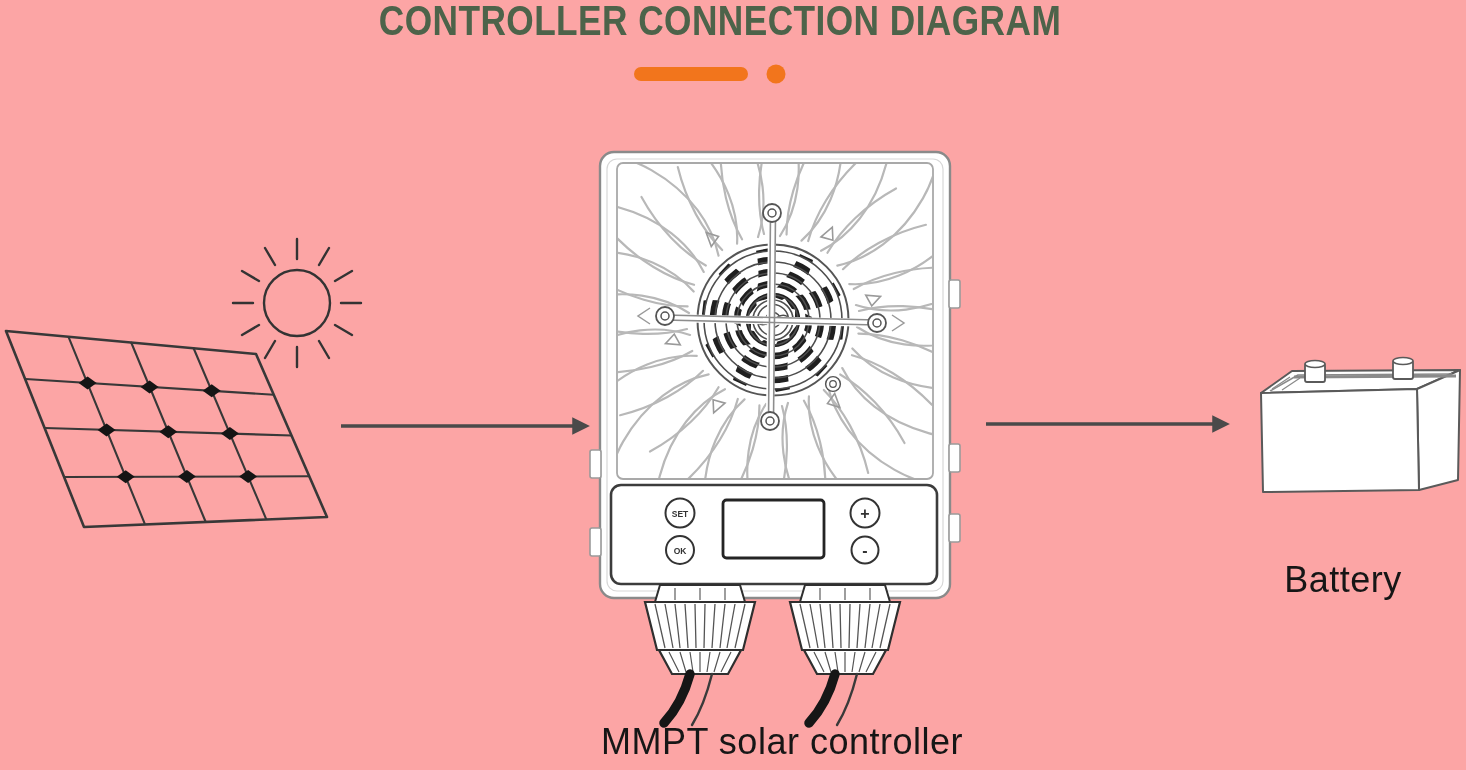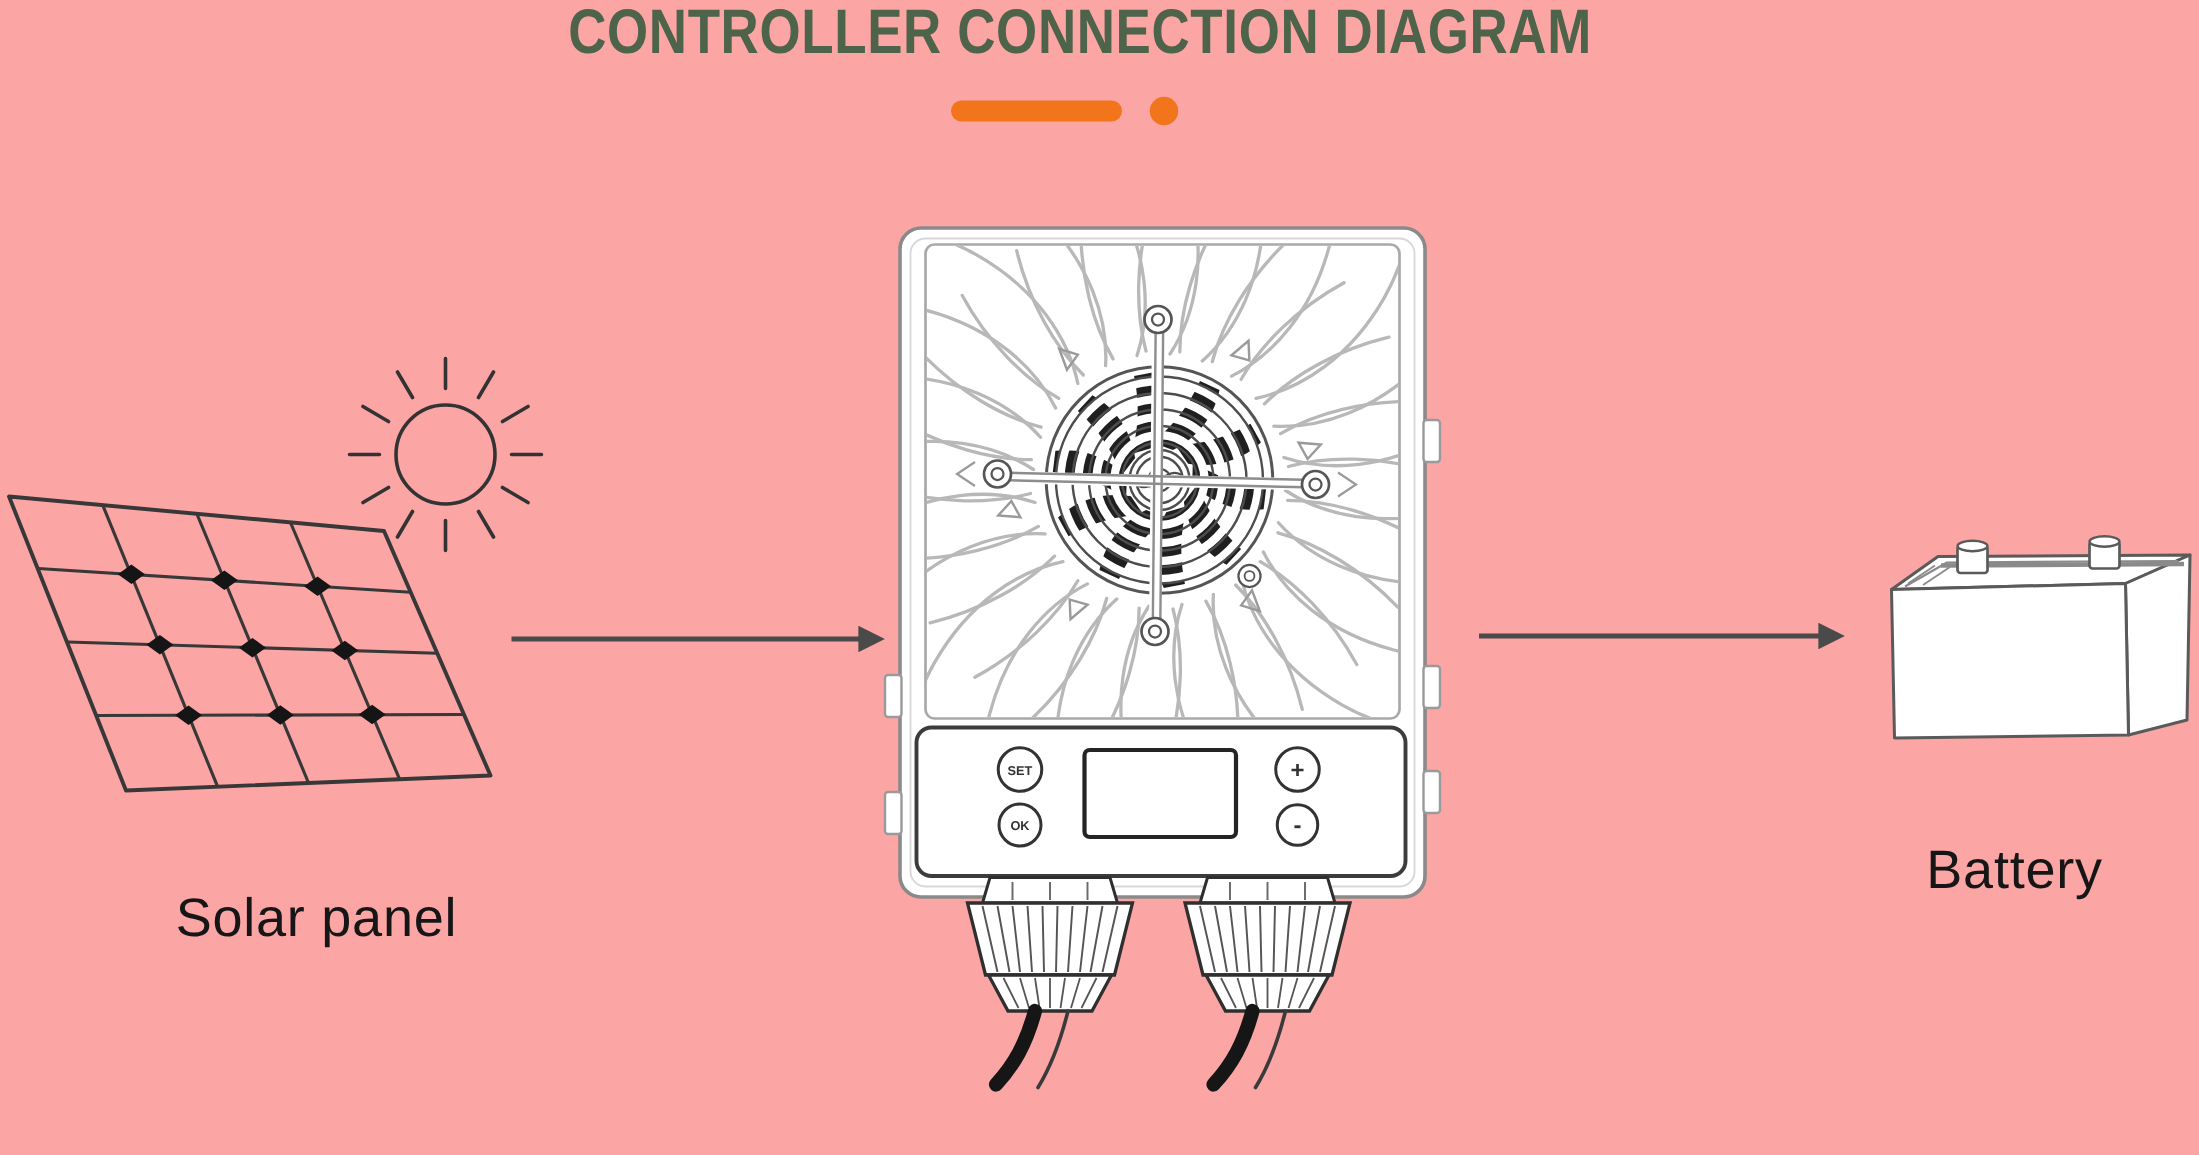--- a/index.html
+++ b/index.html
@@ -223,16 +223,16 @@
       <path d="M1272,389 L1290,377 M1282,390 L1300,378" stroke="#8a8a8a" stroke-width="1.2" fill="none"></path>
       <g>
         <rect x="1305" y="364" width="20" height="18" rx="2" fill="#fff" stroke="#5a5a5a" stroke-width="1.8"></rect>
         <ellipse cx="1315" cy="364" rx="10" ry="3.5" fill="#fff" stroke="#5a5a5a" stroke-width="1.6"></ellipse>
         <rect x="1393" y="361" width="20" height="18" rx="2" fill="#fff" stroke="#5a5a5a" stroke-width="1.8"></rect>
         <ellipse cx="1403" cy="361" rx="10" ry="3.5" fill="#fff" stroke="#5a5a5a" stroke-width="1.6"></ellipse>
       </g>
     </g>
   </svg>
 
-  <div class="label" id="label-solar">Solar panel</div>
+  <div class="label" id="label-controller">MMPT solar controller</div>
   <div class="label" id="label-battery">Battery</div>
 
 </div>
 
 </body></html>

